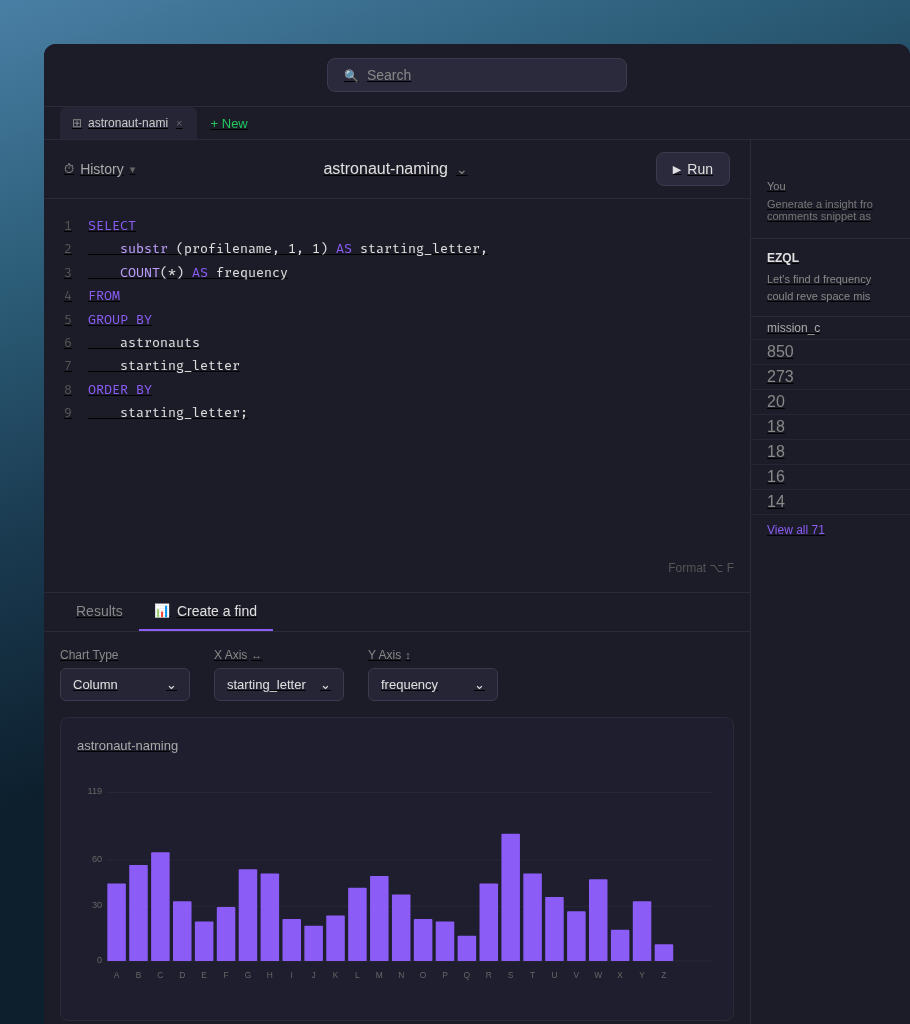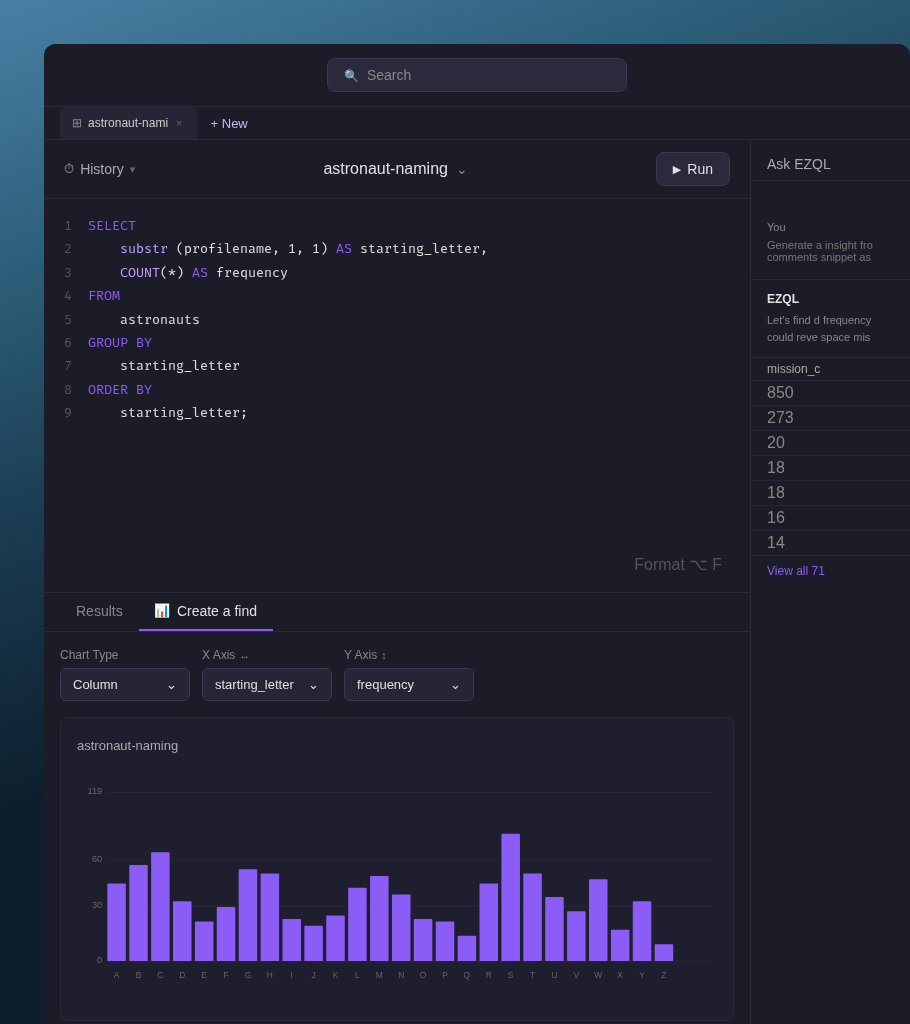--- a/index.html
+++ b/index.html
@@ -26,20 +26,21 @@
       top: 44px;
       left: 44px;
       right: 0;
       bottom: 0;
       background: #1c1c28;
       border-radius: 12px 12px 0 0;
       display: flex;
       flex-direction: column;
       z-index: 10;
       overflow: hidden;
+      text-decoration: underline;
     }
 
     
     .top-bar {
       background: #1c1c28;
       display: flex;
       align-items: center;
       justify-content: center;
       padding: 14px 0;
       border-bottom: 1px solid #2a2a3a;
@@ -96,21 +97,21 @@
       font-size: 11px;
       cursor: pointer;
       padding: 2px;
     }
 
     .new-tab-btn {
       display: flex;
       align-items: center;
       gap: 4px;
       padding: 6px 10px;
-      color: #c4b5fd;
+      color: #22c55e;
       font-size: 13px;
       cursor: pointer;
     }
 
     
     .main-content {
       display: flex;
       flex: 1;
       overflow: hidden;
     }
@@ -203,23 +204,23 @@
       white-space: pre;
     }
 
     .kw { color: #8b5cf6; }
     .fn { color: #c0a0ff; }
     .id { color: #e0e0e0; }
 
     .format-hint {
       position: absolute;
       bottom: 12px;
-      right: 28px;
+      right: 16px;
       color: #555;
-      font-size: 16px;
+      font-size: 12px;
       font-family: -apple-system, sans-serif;
     }
 
     
     .results-tabs {
       display: flex;
       align-items: center;
       border-top: 1px solid #2a2a3a;
       border-bottom: 1px solid #2a2a3a;
       padding: 0 16px;
@@ -249,21 +250,21 @@
     
     .chart-area {
       flex: 1;
       overflow-y: auto;
       padding: 16px;
       background: #1c1c28;
     }
 
     .chart-controls {
       display: flex;
-      gap: 12px;
+      gap: 24px;
       align-items: flex-end;
       margin-bottom: 16px;
     }
 
     .control-group {
       display: flex;
       flex-direction: column;
       gap: 6px;
     }
 
@@ -443,22 +444,22 @@
             <div>6</div>
             <div>7</div>
             <div>8</div>
             <div>9</div>
           </div>
           <div class="code-content">
             <div><span class="kw">SELECT</span></div>
             <div>    <span class="fn">substr</span> <span class="id">(profilename, 1, 1)</span> <span class="kw">AS</span> <span class="id">starting_letter,</span></div>
             <div>    <span class="fn">COUNT</span><span class="id">(*)</span> <span class="kw">AS</span> <span class="id">frequency</span></div>
             <div><span class="kw">FROM</span></div>
+            <div><span class="kw">GROUP BY</span></div>
             <div>    <span class="id">astronauts</span></div>
-            <div><span class="kw">GROUP BY</span></div>
             <div>    <span class="id">starting_letter</span></div>
             <div><span class="kw">ORDER BY</span></div>
             <div>    <span class="id">starting_letter;</span></div>
           </div>
         </div>
         <div class="format-hint">Format ⌥ F</div>
       </div>
 
       <div class="results-tabs">
         <div class="result-tab">
@@ -572,23 +573,20 @@
               <text x="645" y="248" fill="#666" font-size="10" text-anchor="middle">X</text>
               <text x="671" y="248" fill="#666" font-size="10" text-anchor="middle">Y</text>
               <text x="697" y="248" fill="#666" font-size="10" text-anchor="middle">Z</text>
             </svg>
           </div>
         </div>
       </div>
     </div>
 
     <div class="right-sidebar">
-      <div class="sidebar-header">
-        <span>Ask EZQL</span>
-      </div>
 
       <div class="ask-ezql">
         <div class="label">You</div>
         <div style="font-size:11px;color:#777;">Generate a insight fro comments snippet as</div>
       </div>
 
       <div class="sidebar-section">
         <div class="section-title">EZQL</div>
         <div class="section-text">Let's find d frequency could reve space mis</div>
       </div>

